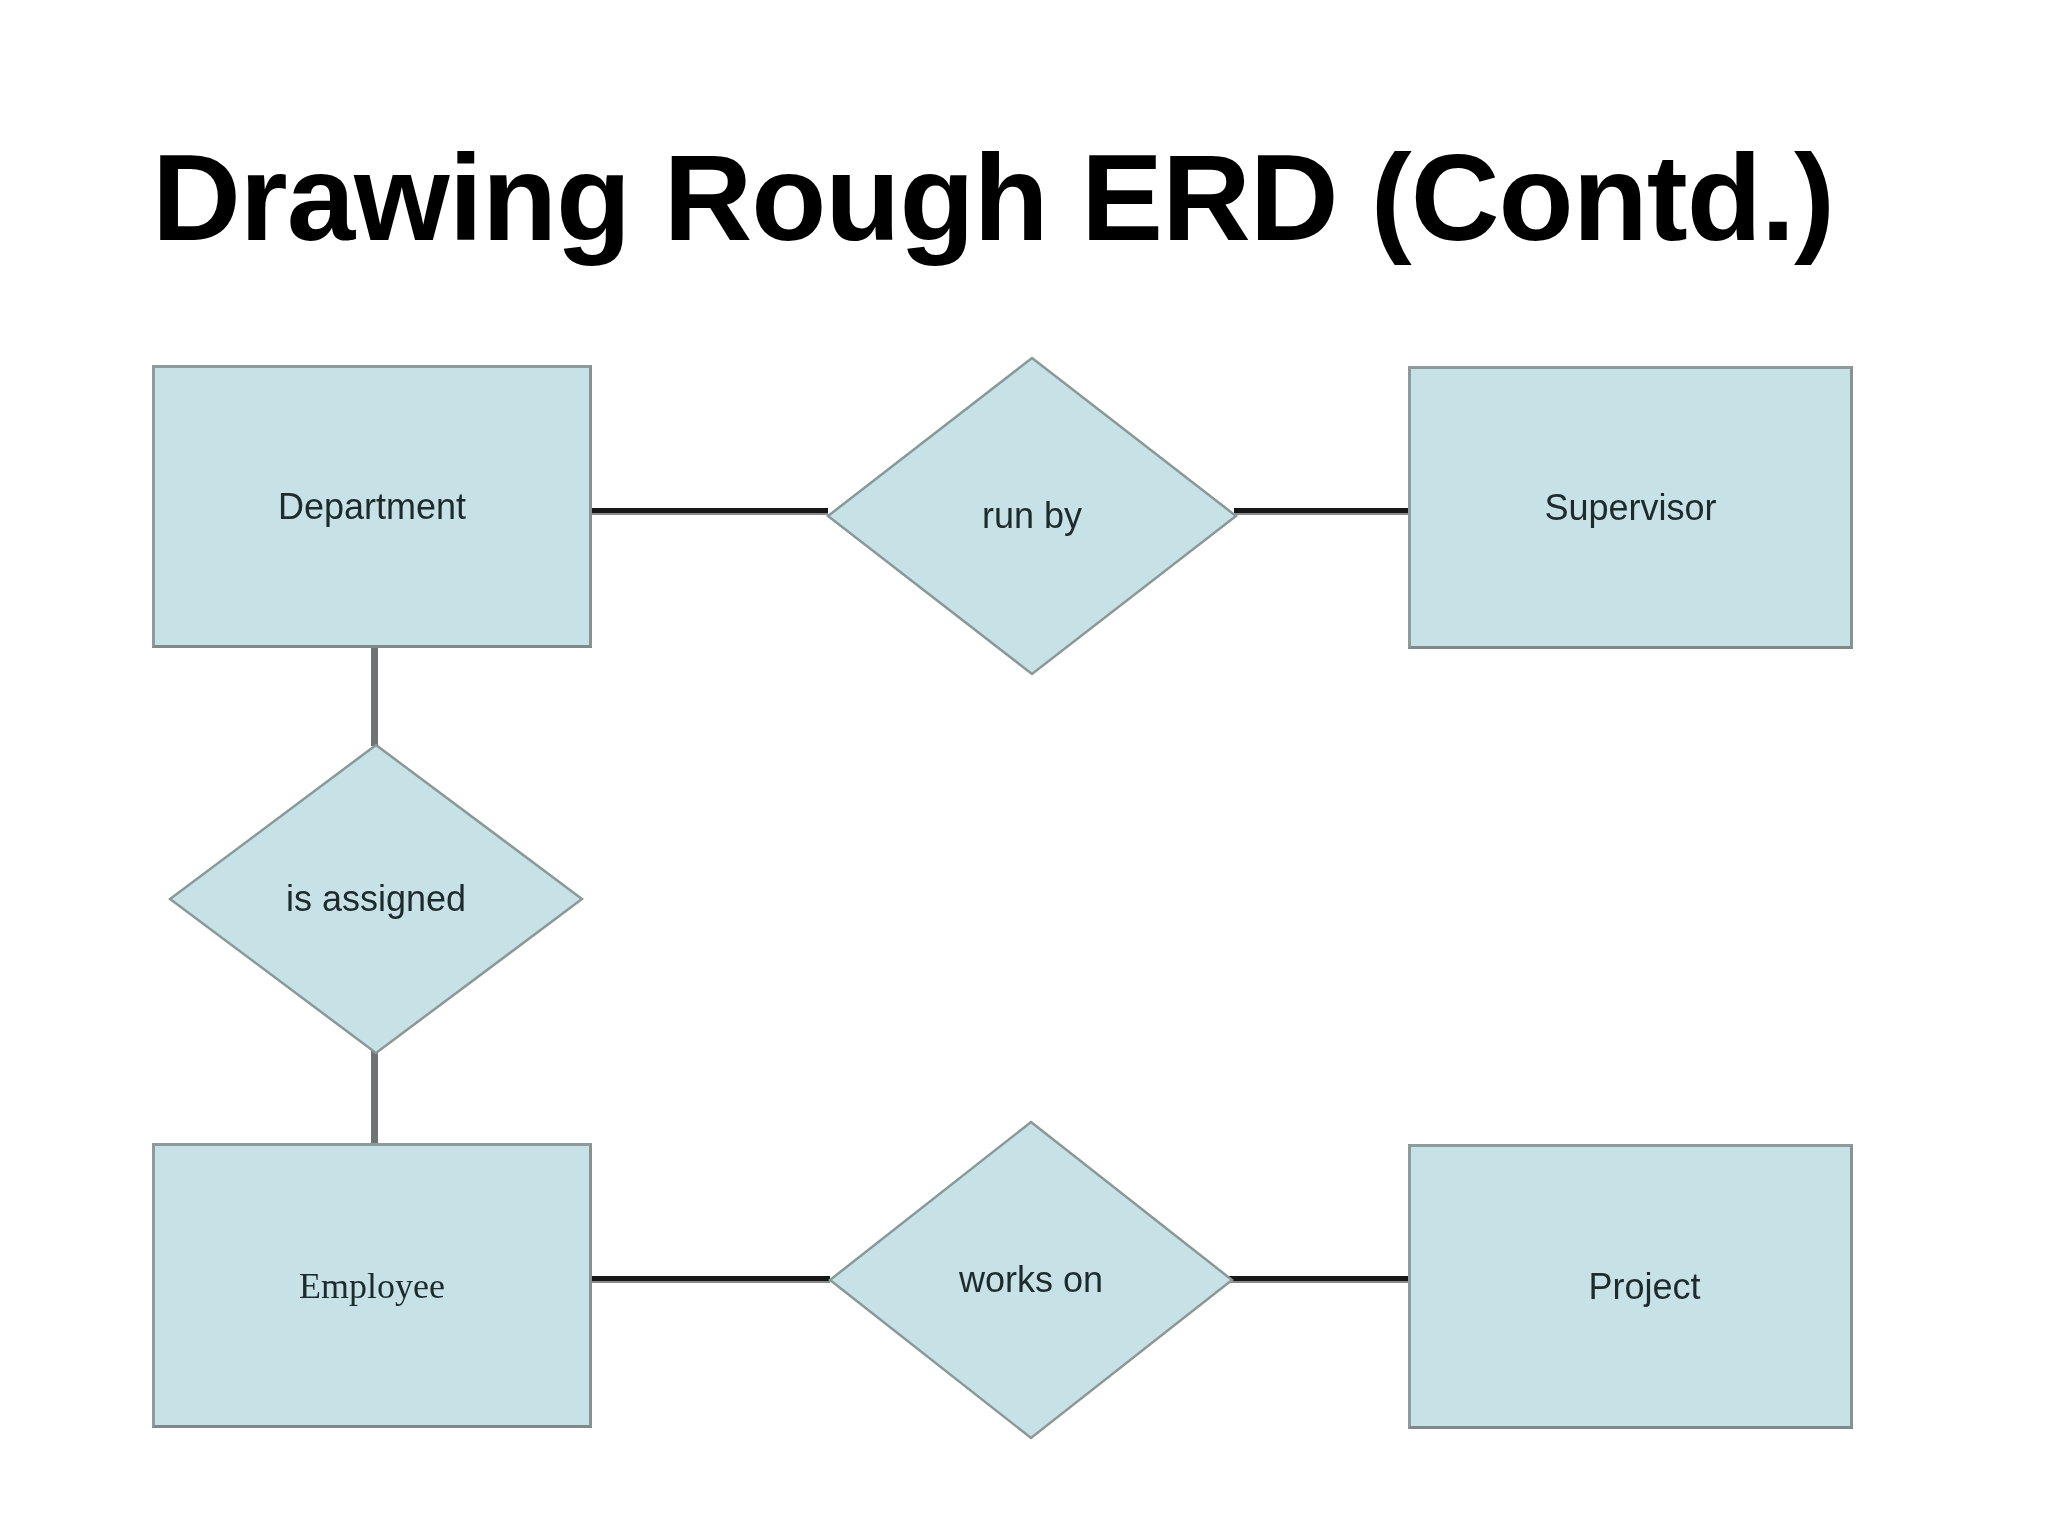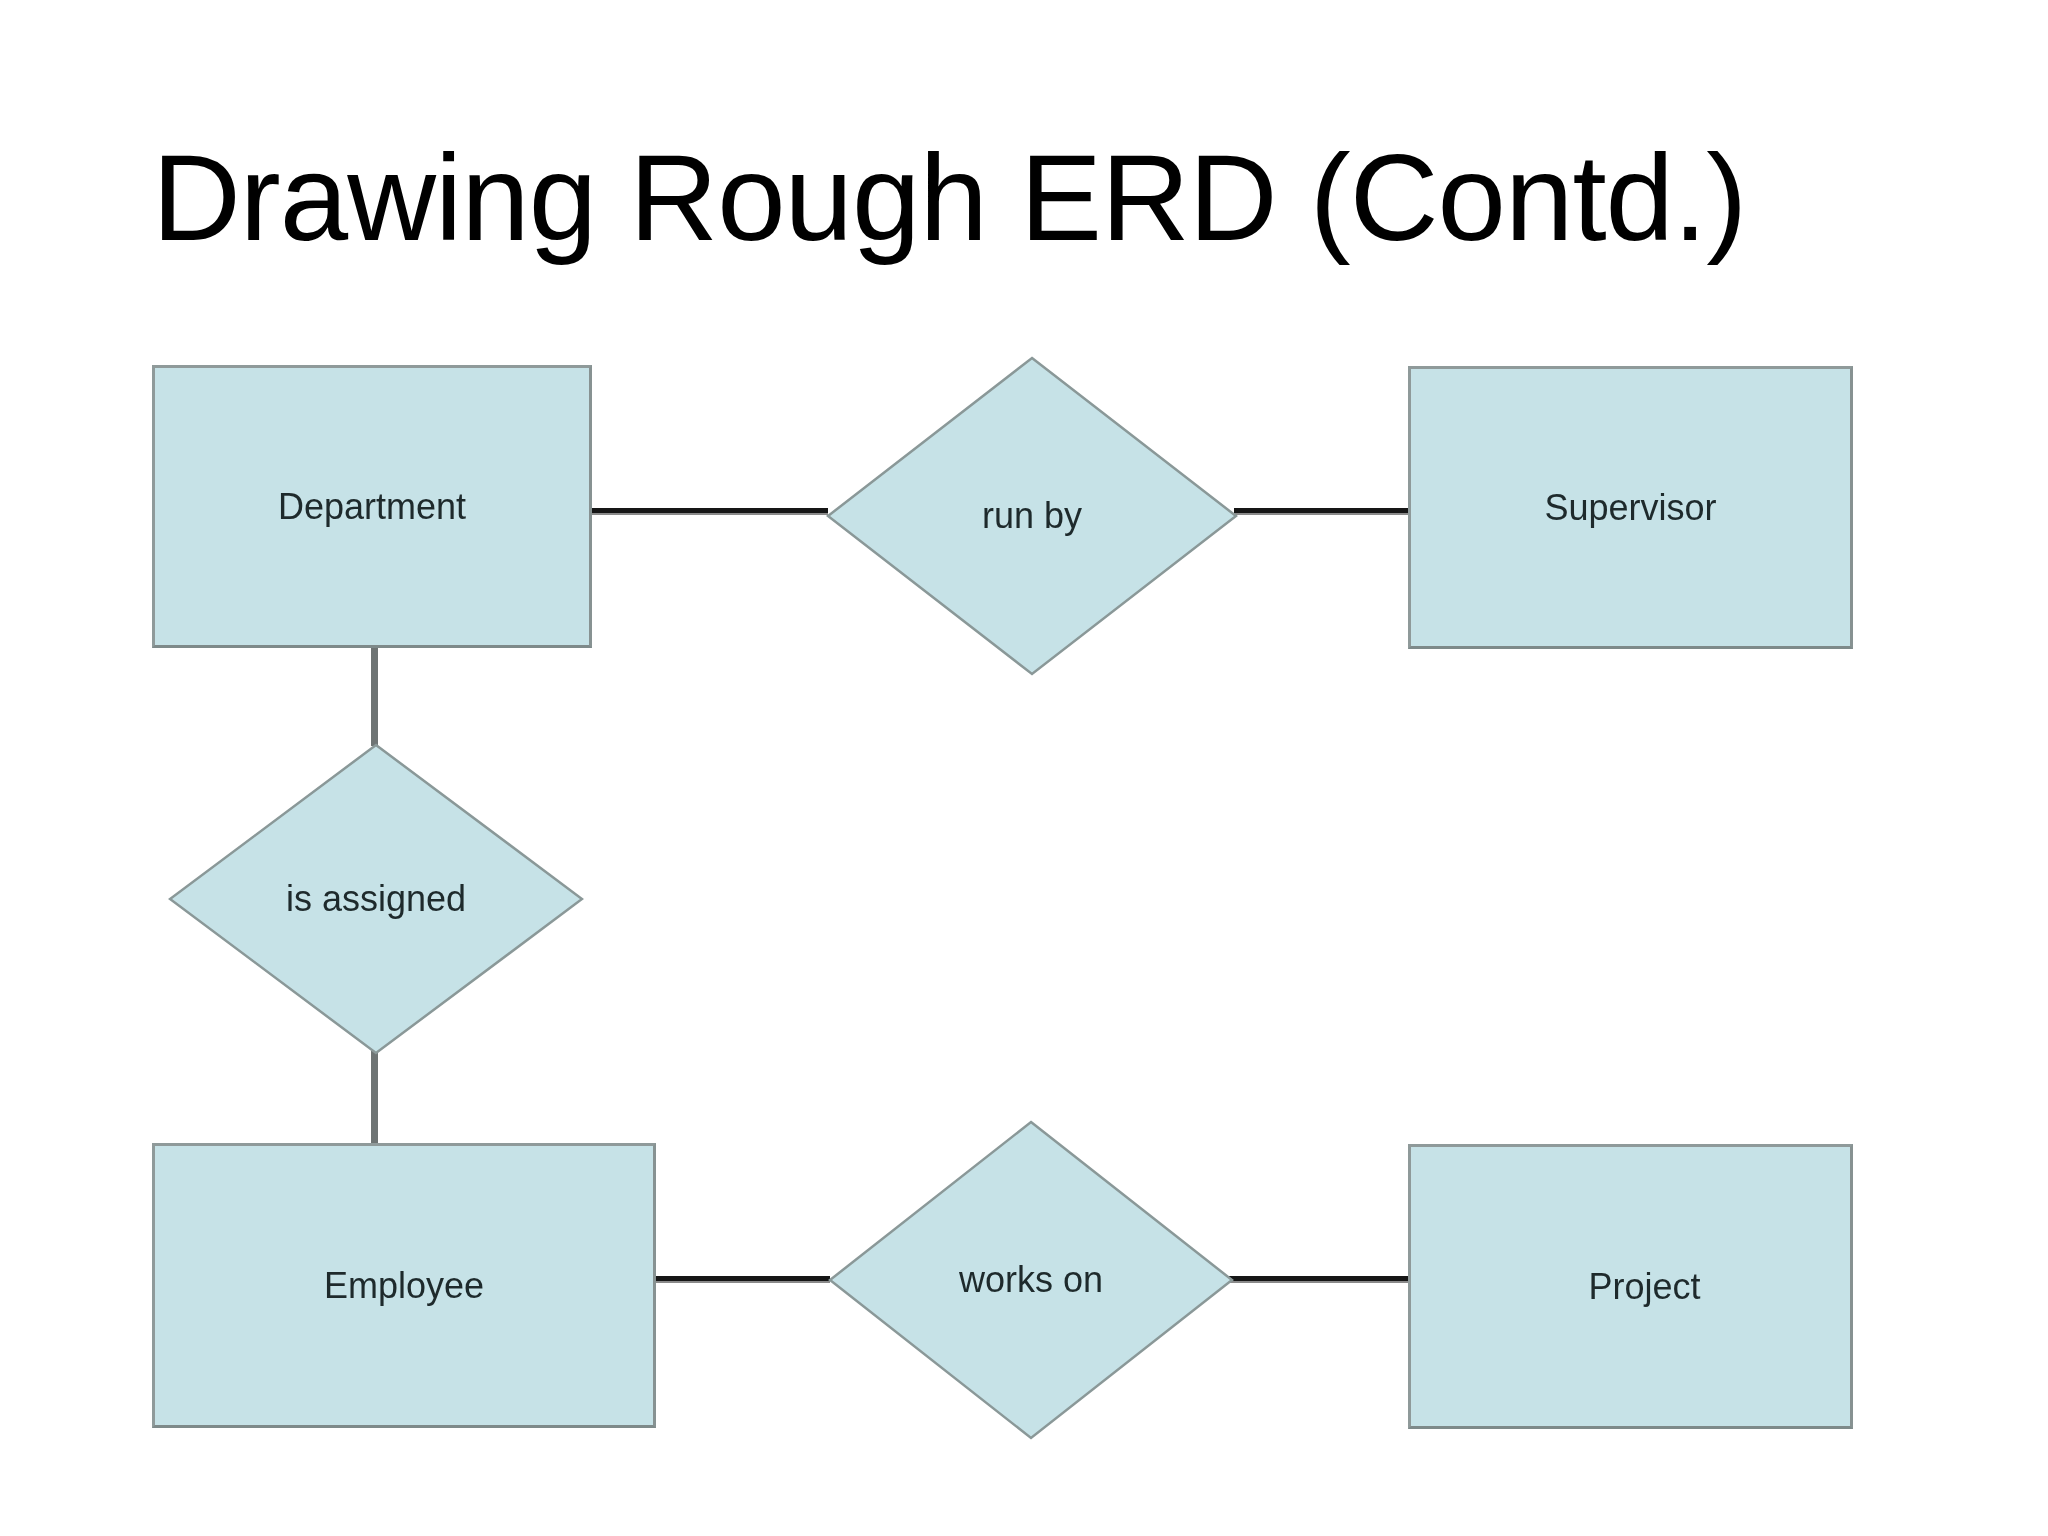--- a/index.html
+++ b/index.html
@@ -14,21 +14,21 @@
     background: #ffffff;
     font-family: "Liberation Sans", sans-serif;
     overflow: hidden;
   }
   .title {
     position: absolute;
     left: 152px;
     top: 127px;
     margin: 0;
     font-size: 123px;
-    font-weight: normal;
+    font-weight: bold;
     letter-spacing: -1px;
     color: #000000;
     white-space: nowrap;
   }
   .entity {
     position: absolute;
     background: #c6e2e7;
     border: 3px solid #8f9a9a;
     border-bottom-color: #7e8a8a;
     border-right-color: #879292;
@@ -76,21 +76,21 @@
     box-sizing: content-box;
   }
   .vline {
     position: absolute;
     width: 7px;
     background: #6e7474;
   }
   
   #ent-department { left: 152px; top: 365px; width: 440px; height: 283px; }
   #ent-supervisor { left: 1408px; top: 366px; width: 445px; height: 283px; }
-  #ent-employee   { left: 152px; top: 1143px; width: 504px; height: 285px; }
+  #ent-employee   { left: 152px; top: 1143px; width: 440px; height: 285px; font-family: Liberation Serif, serif; }
   #ent-project    { left: 1408px; top: 1144px; width: 445px; height: 285px; padding-left: 28px; }
 
   #rel-run-by      { left: 826px; top: 356px; width: 412px; height: 320px; }
   #rel-is-assigned { left: 168px; top: 743px; width: 416px; height: 312px; }
   #rel-works-on    { left: 828px; top: 1120px; width: 406px; height: 320px; }
 
   #conn-dept-runby      { left: 592px;  top: 508px;  width: 236px; }
   #conn-runby-supervisor{ left: 1234px; top: 508px;  width: 176px; }
   #conn-emp-workson     { left: 592px;  top: 1276px; width: 238px; }
   #conn-workson-project { left: 1229px; top: 1276px; width: 181px; }

